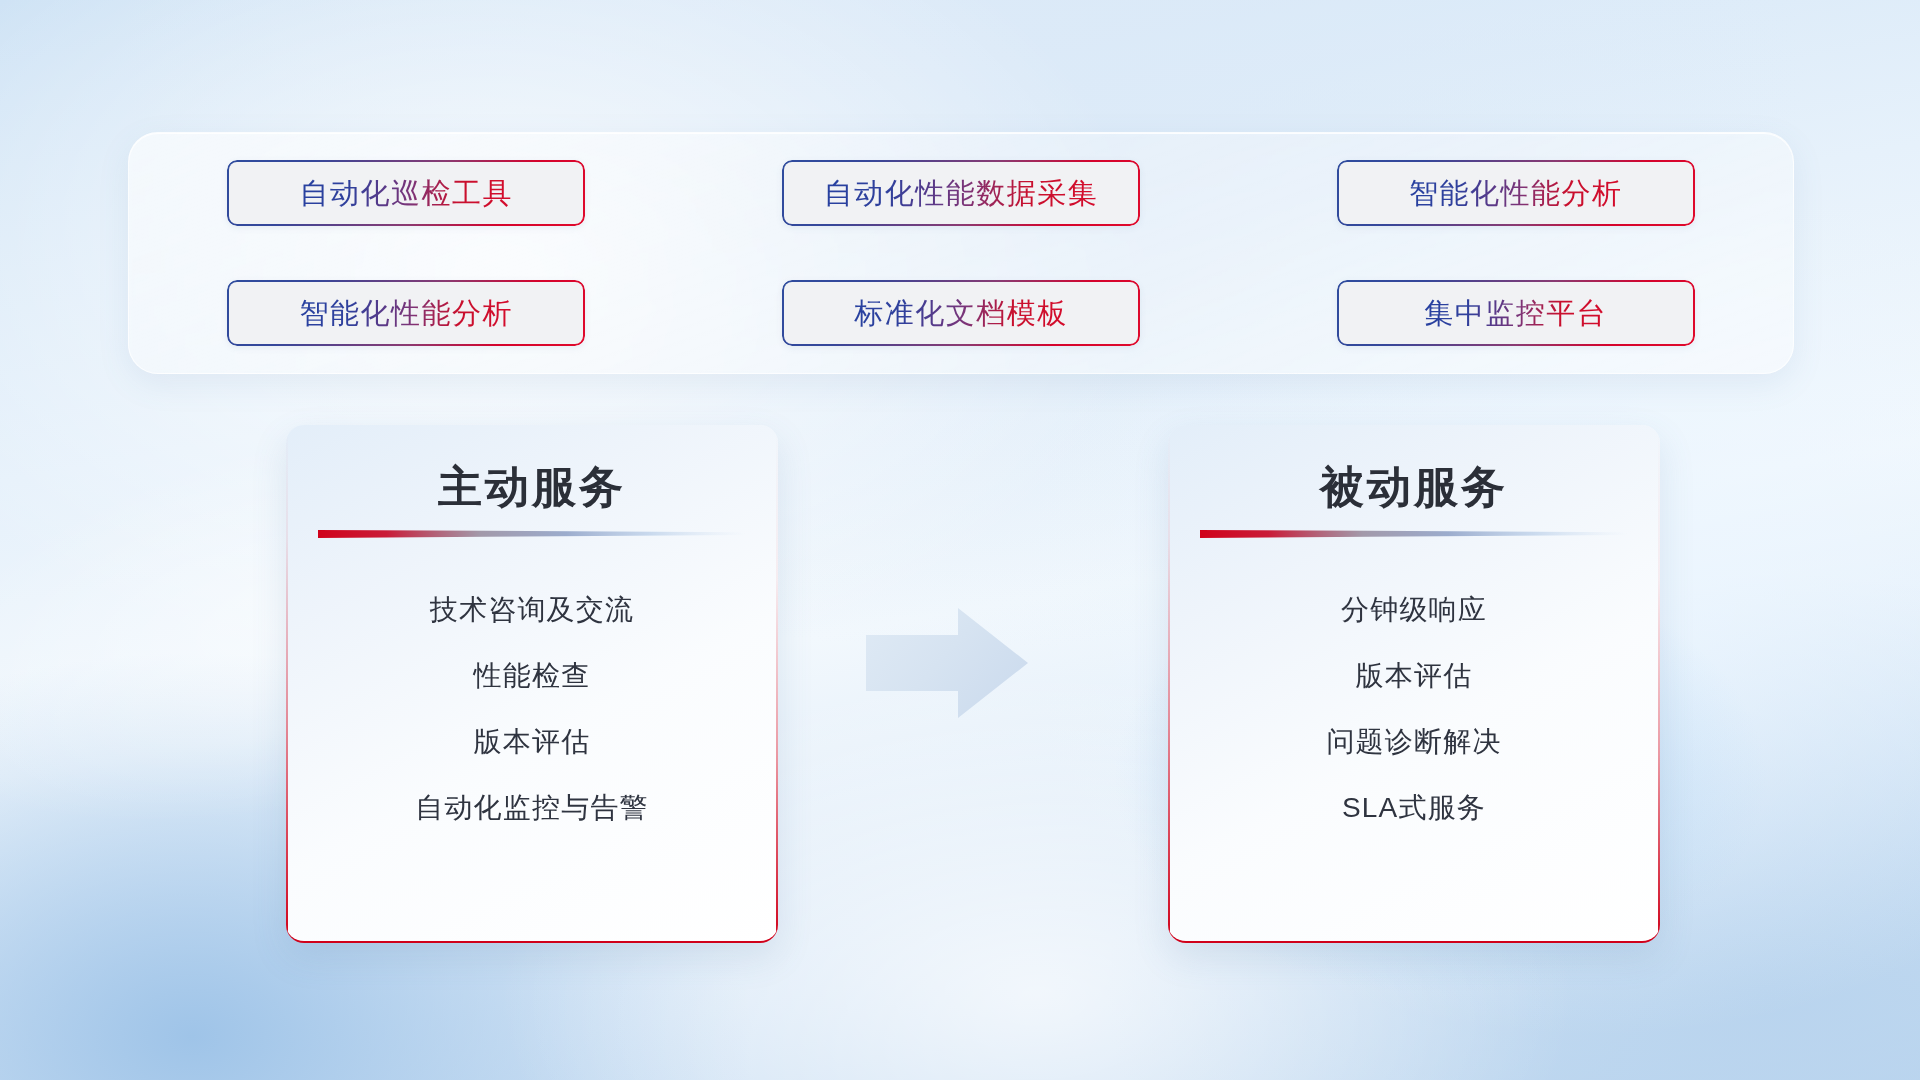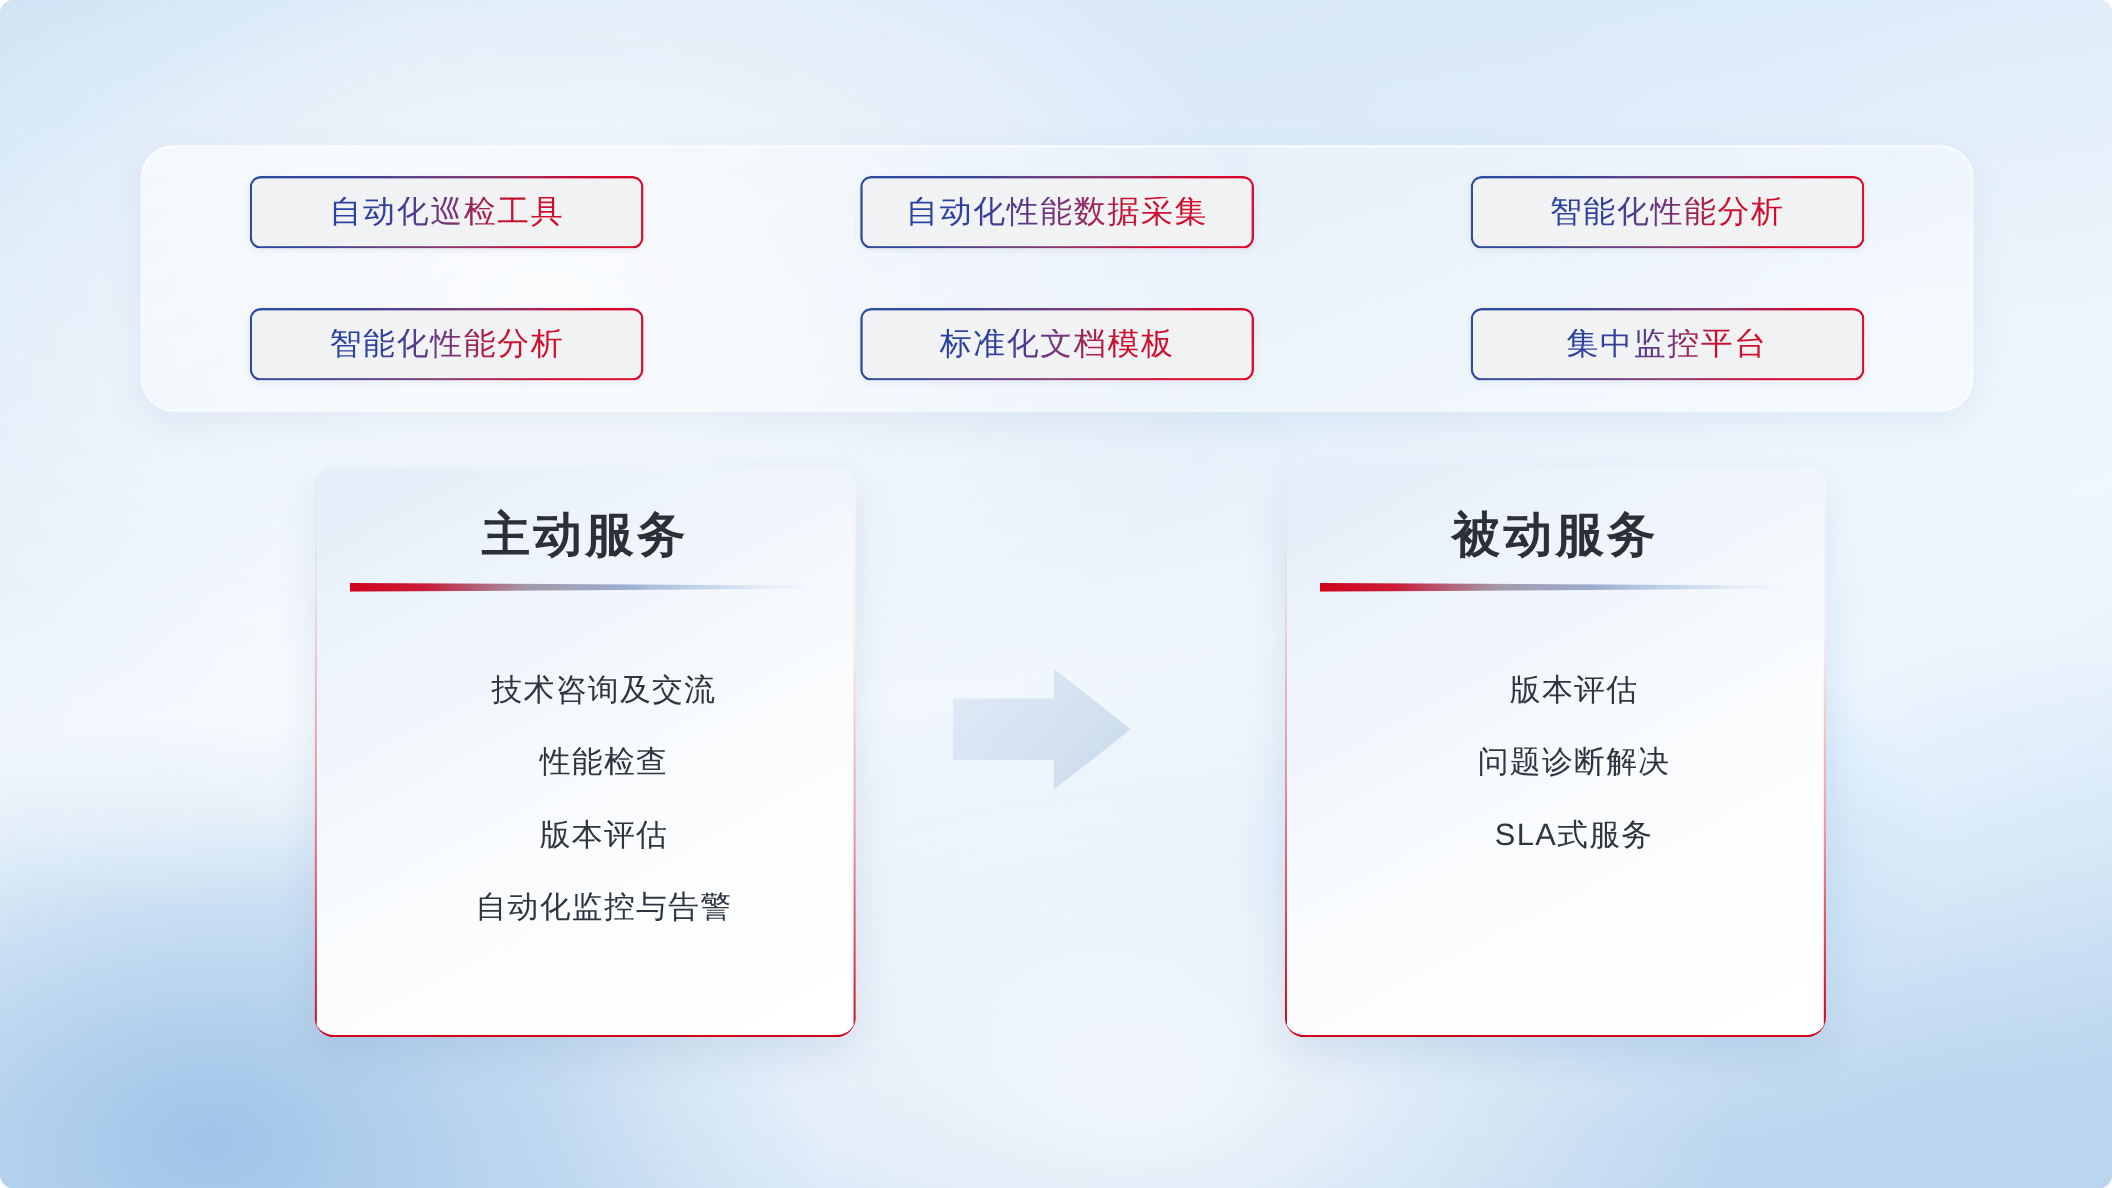--- a/index.html
+++ b/index.html
@@ -11,21 +11,20 @@
   body {
     font-family: "Liberation Sans", "DejaVu Sans", sans-serif;
   }
 
   .stage {
     position: relative;
     width: 1920px;
     height: 1080px;
     overflow: hidden;
     background: #cfe2f3;
-    border-radius: 12px;
   }
 
   
   .bg-base {
     position: absolute;
     inset: 0;
     background:
       radial-gradient(900px 620px at 10% 96%, #9fc4e8 0%, rgba(159,196,232,0) 62%),
       radial-gradient(1100px 700px at 92% 92%, #b9d4ee 0%, rgba(185,212,238,0) 60%),
       radial-gradient(1300px 900px at 50% 6%, #dceaf8 0%, rgba(220,234,248,0) 65%),
@@ -194,21 +193,21 @@
     left: 32px;
     width: 428px;
     height: 9px;
   }
   .card-list {
     position: absolute;
     top: 152px;
     left: 0;
     width: 100%;
     padding: 0;
-    margin: 17px;
+    margin: 0;
     list-style: none;
   }
   .card-list li {
     text-align: center;
     font-size: 28px;
     letter-spacing: 1.2px;
     color: #2f3440;
     line-height: 1;
     padding: 19px 0;
     font-weight: 400;
@@ -312,19 +311,20 @@
           <stop offset="38%" stop-color="#8d7f93" stop-opacity="0.78"></stop>
           <stop offset="58%" stop-color="#7b90bb" stop-opacity="0.72"></stop>
           <stop offset="78%" stop-color="#a8c2e2" stop-opacity="0.55"></stop>
           <stop offset="100%" stop-color="#cfe0f2" stop-opacity="0"></stop>
         </linearGradient>
       </defs>
       <polygon points="0,1 428,3.2 428,6.0 0,9" fill="url(#divGradR)"></polygon>
     </svg>
 
     <ul class="card-list">
+      <li>分钟级响应</li>
       <li>版本评估</li>
       <li>问题诊断解决</li>
       <li>SLA式服务</li>
     </ul>
   </div>
 
 </div>
 
 </body></html>

